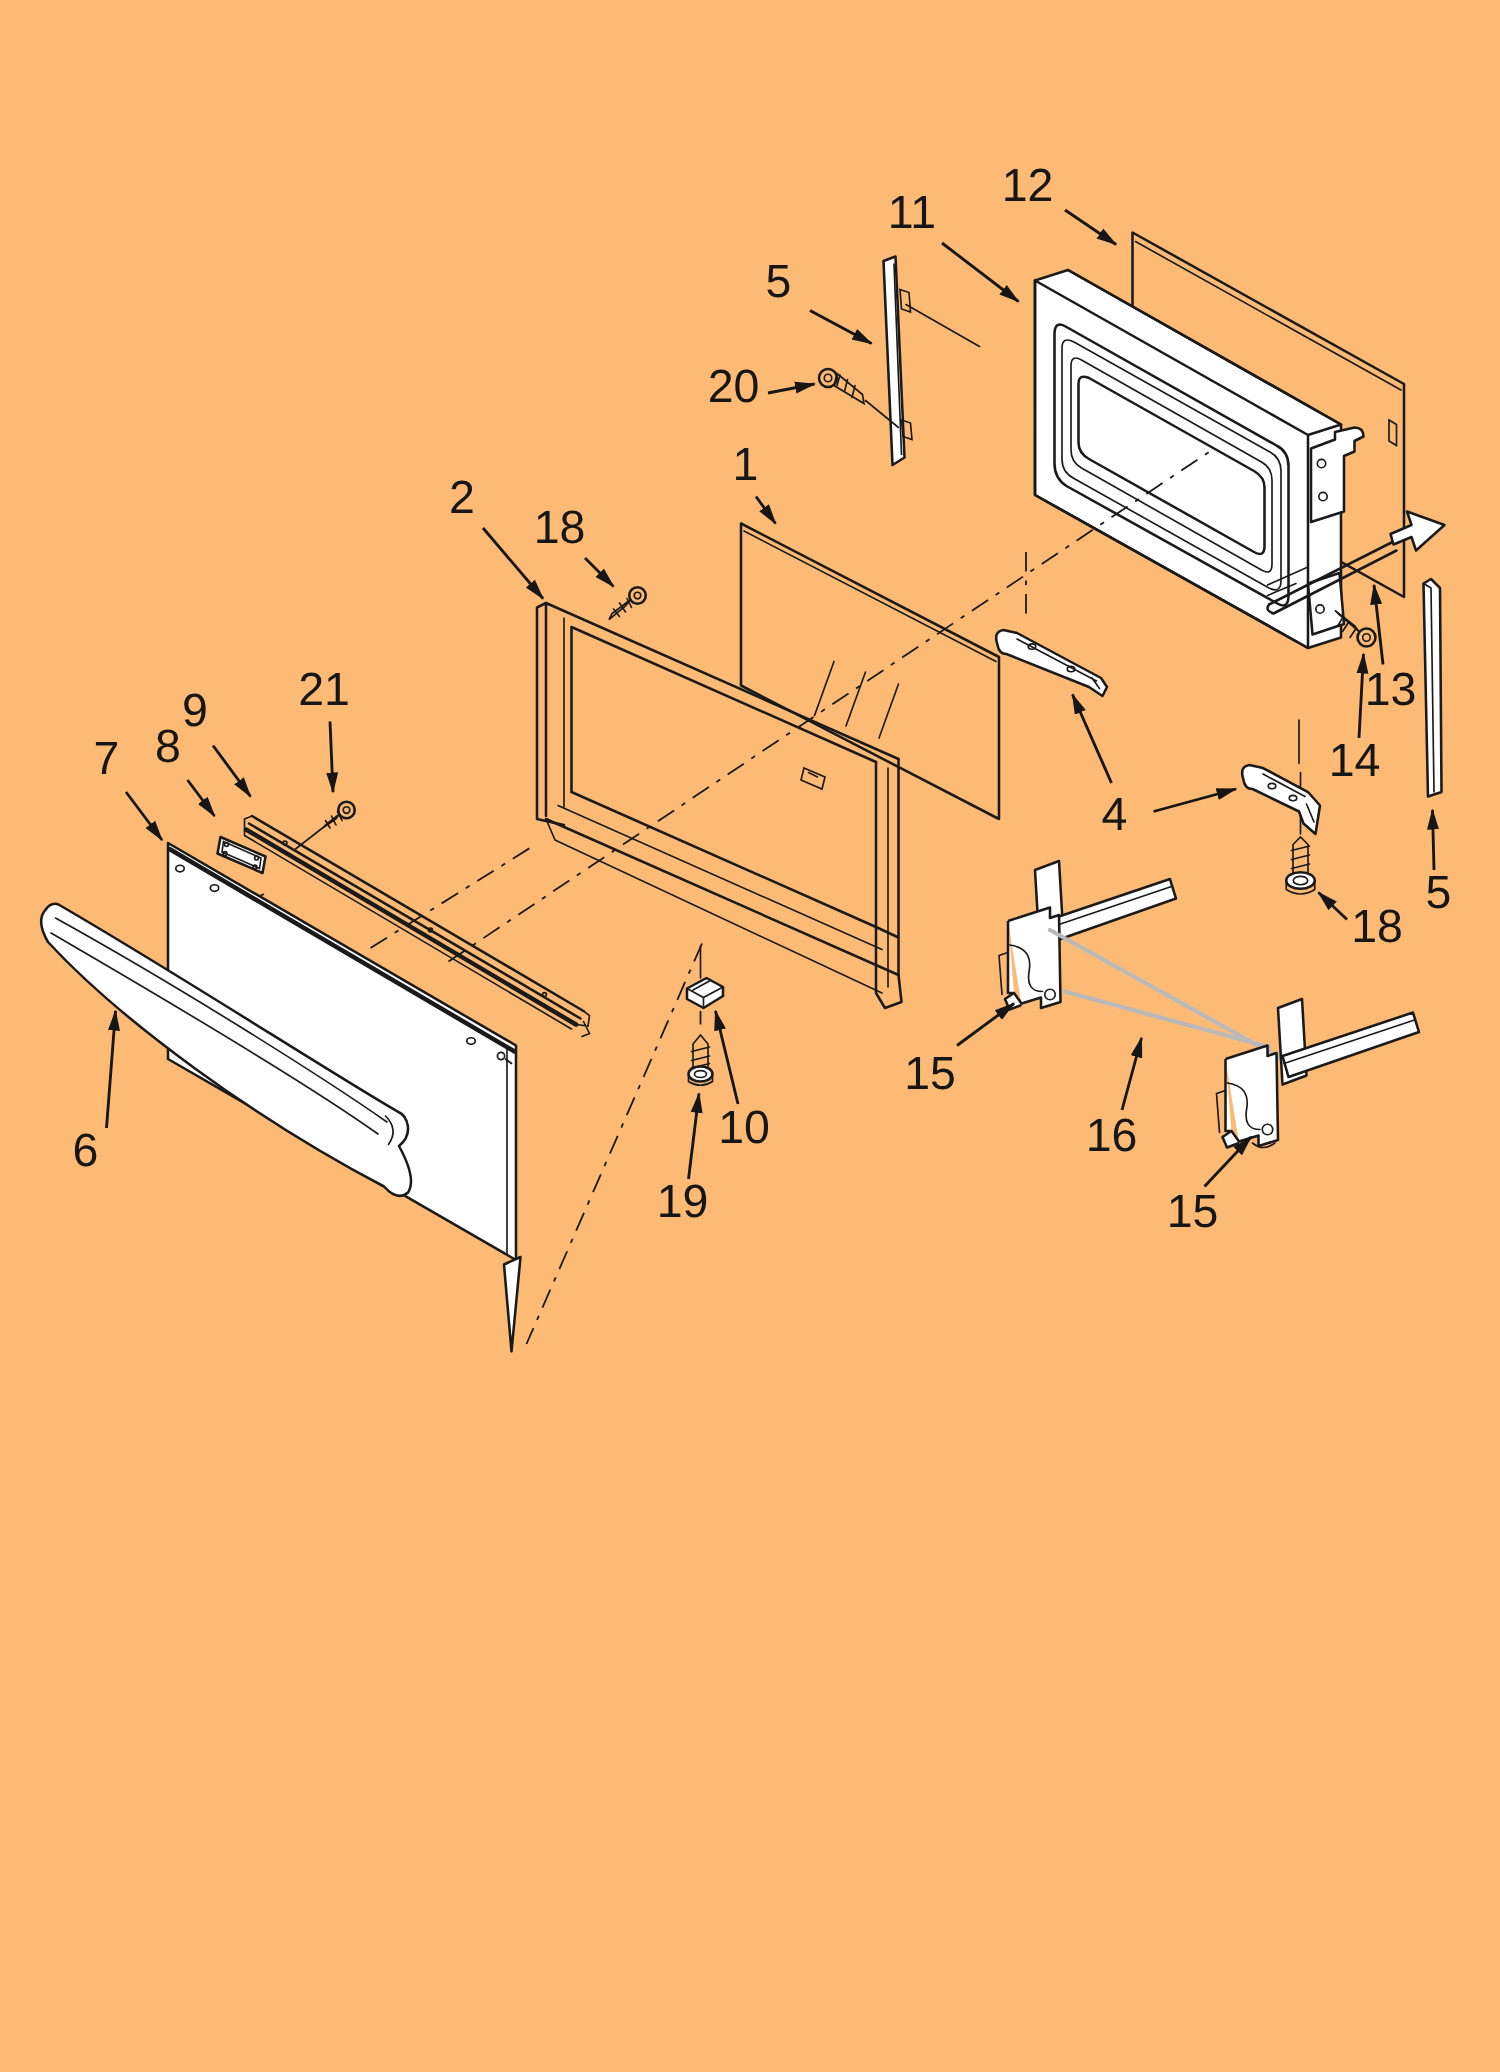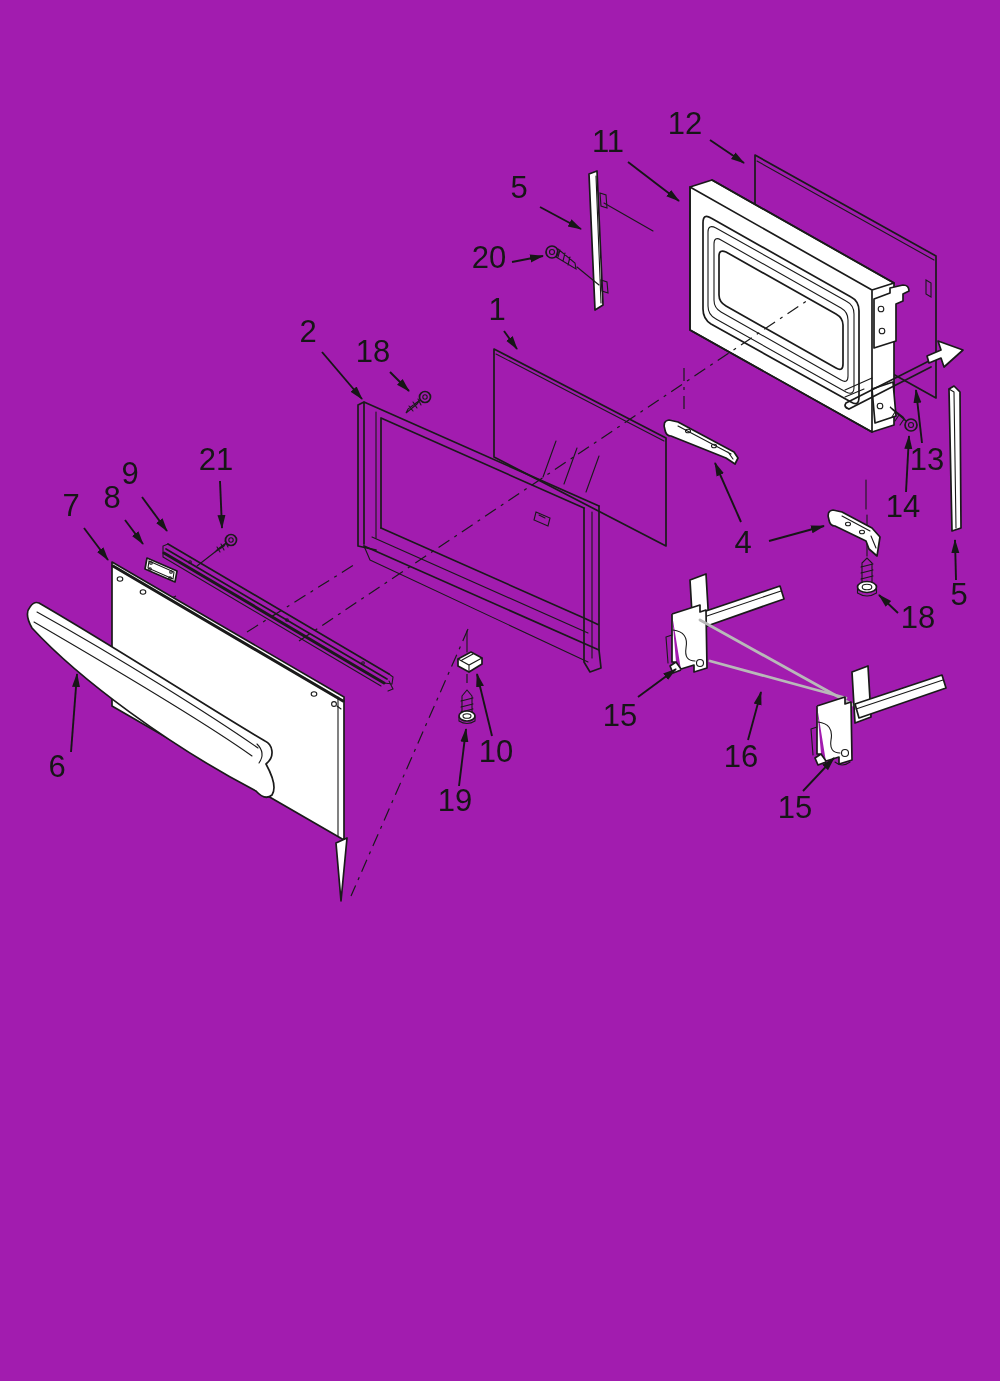--- a/index.html
+++ b/index.html
@@ -1,16 +1,16 @@
 <!DOCTYPE html>
 <html><head>
 <meta charset="utf-8">
 <style>
   html,body{margin:0;padding:0;background:#ffffff;}
-  .stage{position:relative;width:1000px;height:1381px;background:#a21caf;overflow:hidden;}
+  .stage{position:relative;width:1000px;height:1381px;background:#fdba74;overflow:hidden;}
   svg{position:absolute;left:0;top:0;}
   .callout-label{
     font-family:"Liberation Sans","DejaVu Sans",sans-serif;
     font-size:31px;
     fill:#161616;
     text-anchor:middle;
   }
   .ln{stroke:#1a1a1a;stroke-width:1.7;fill:none;stroke-linecap:round;stroke-linejoin:round;}
   .lnthin{stroke:#1a1a1a;stroke-width:1.1;fill:none;stroke-linecap:round;}
   .lnthick{stroke:#1a1a1a;stroke-width:3;fill:none;stroke-linecap:round;}

